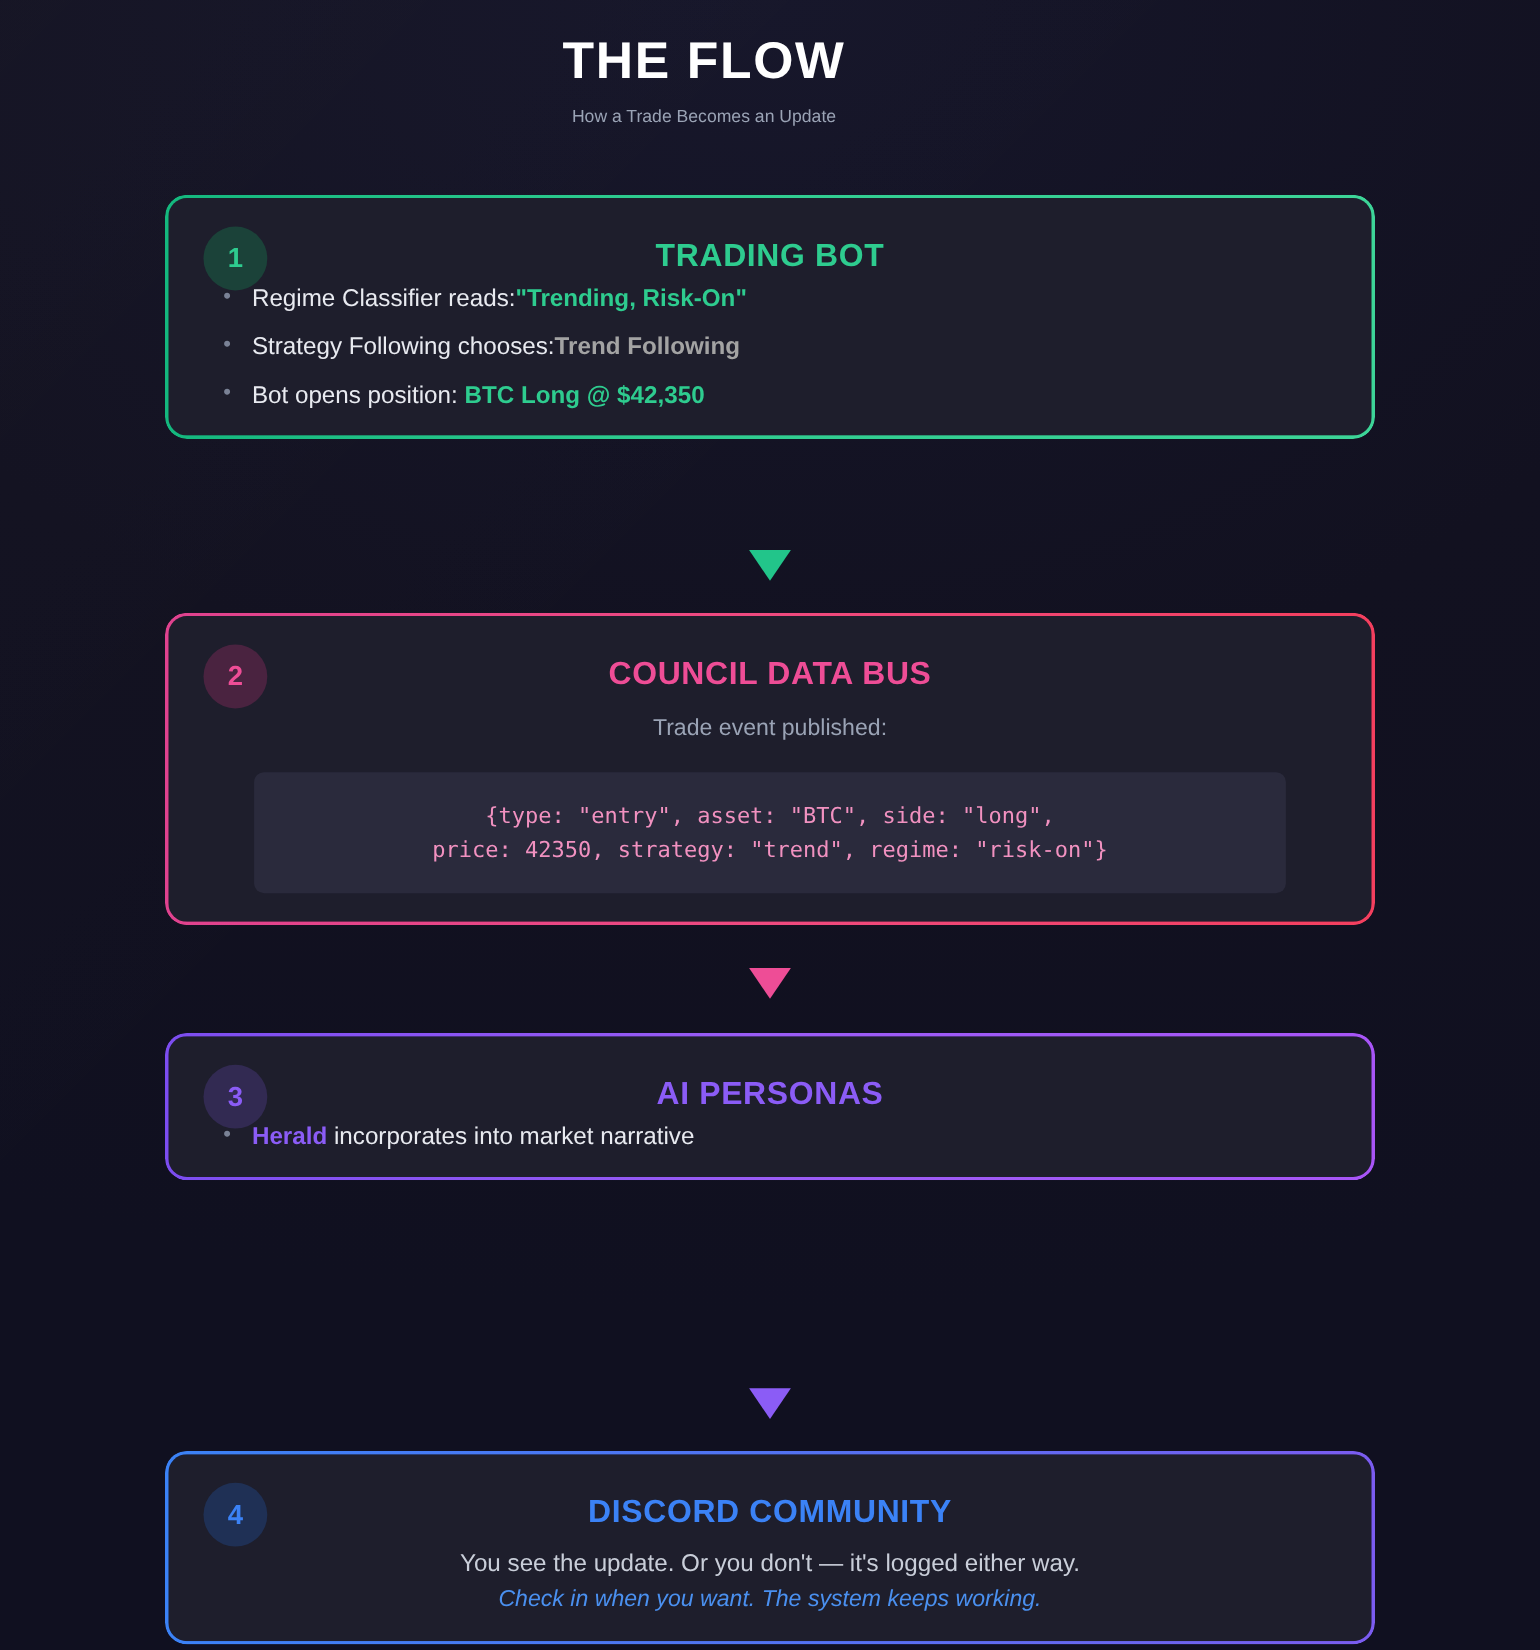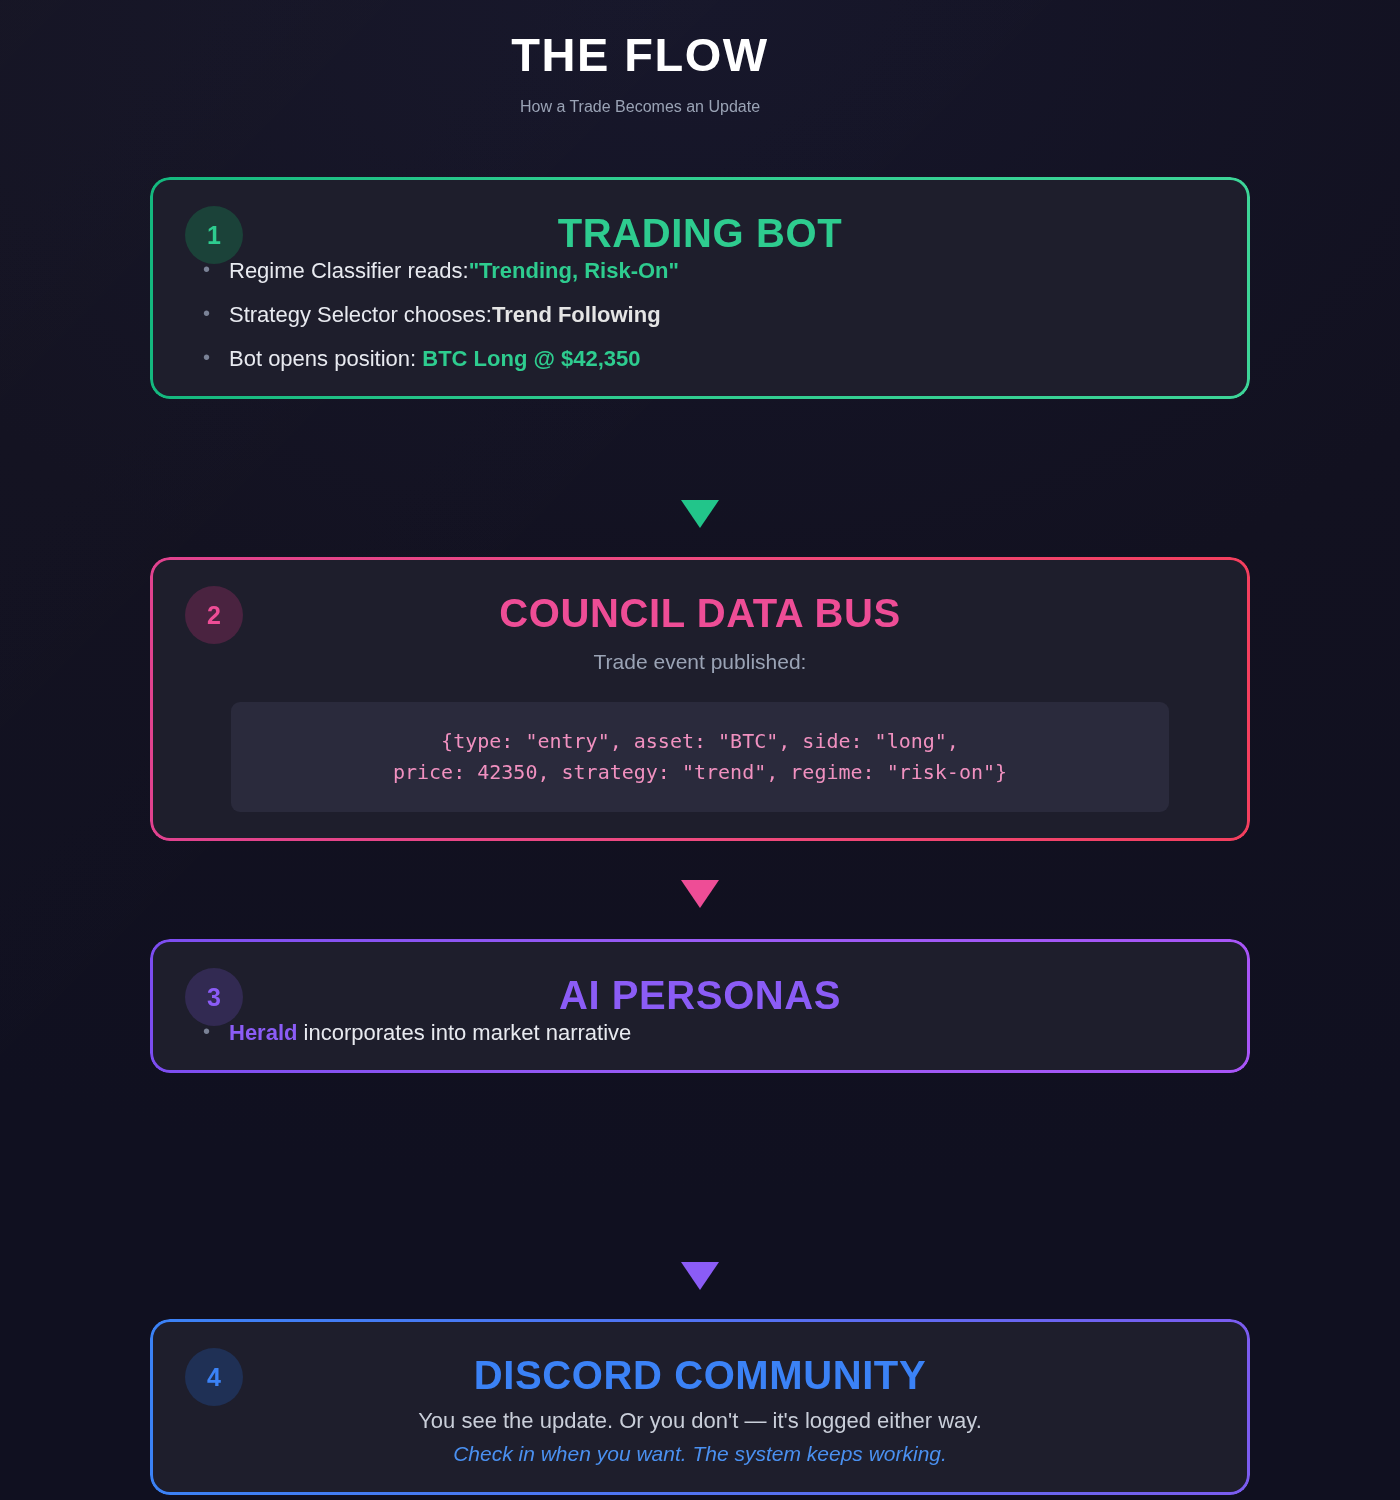--- a/index.html
+++ b/index.html
@@ -82,21 +82,21 @@
     border-radius: 50%;
     display: flex;
     align-items: center;
     justify-content: center;
     font-size: 25px;
     font-weight: bold;
   }
 
   .card-title {
     text-align: center;
-    font-size: 40px;
+    font-size: 29px;
     font-weight: bold;
     letter-spacing: 0.6px;
     line-height: 62px;
   }
 
   ul.bullets {
     list-style: none;
     margin-top: -4px;
   }
   ul.bullets li {
@@ -187,21 +187,21 @@
     <div class="subtitle">How a Trade Becomes an Update</div>
   </div>
 
   <div class="card" id="card1" style="--bd: linear-gradient(90deg, #14b87e 0%, #2ecc8f 40%, #3dd598 100%);">
     <div class="card-head">
       <div class="badge" style="background: rgb(27, 66, 57); color: rgb(46, 204, 143);">1</div>
       <div class="card-title" style="color: rgb(46, 204, 143);">TRADING BOT</div>
     </div>
     <ul class="bullets">
       <li><span>Regime Classifier reads:</span><span class="hl" style="color: rgb(46, 204, 143);">"Trending, Risk-On"</span></li>
-      <li><span>Strategy Selector chooses:</span><span class="hl" style="color: #e5e5e5;">Trend Following</span></li>
+      <li><span>Strategy Following chooses:</span><span class="hl" style="color: #a3a3a3;">Trend Following</span></li>
       <li><span>Bot opens position: </span><span class="hl" style="color: rgb(46, 204, 143);">BTC Long @ $42,350</span></li>
     </ul>
   </div>
 
   <div class="arrow" id="arrow1" style="color: rgb(34, 197, 138);">
     <div class="tri"></div>
   </div>
 
   <div class="card" id="card2" style="--bd: linear-gradient(90deg, #e0428f 0%, #ef4a7f 50%, #f43f5e 100%);">
     <div class="card-head">

